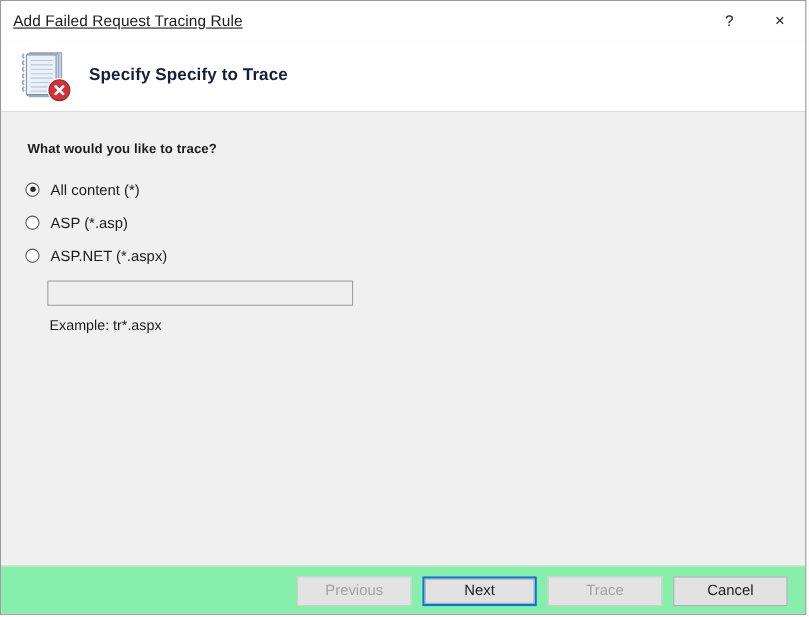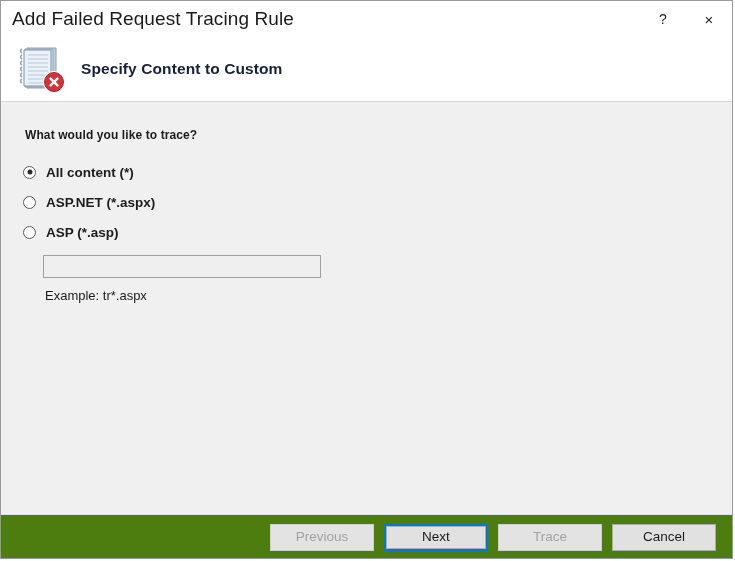--- a/index.html
+++ b/index.html
@@ -24,25 +24,26 @@
 
   
   .titlebar {
     position: relative;
     height: 36px;
     background: #ffffff;
     display: flex;
     align-items: center;
   }
   .titlebar-text {
-    font-size: 19px;
+    font-size: 14px;
     color: #1a1a1a;
     padding-left: 11px;
     letter-spacing: 0.1px;
     white-space: nowrap;
+    text-decoration: underline;
   }
   .titlebar-controls {
     position: absolute;
     right: 0;
     top: 0;
     height: 36px;
     display: flex;
   }
   .tb-btn {
     width: 46px;
@@ -99,21 +100,20 @@
     font-size: 12px;
     font-weight: bold;
     color: #1c1c1c;
     padding: 26px 0 0 24px;
     letter-spacing: 0.1px;
   }
 
   .radio-list {
     margin-top: 15px;
     padding-left: 22px;
-    font-weight: bold;
   }
   .radio-row {
     display: flex;
     align-items: center;
     height: 30px;
     cursor: default;
   }
   .radio {
     width: 13px;
     height: 13px;
@@ -162,21 +162,21 @@
     font-size: 13px;
     color: #1c1c1c;
     padding-left: 44px;
     margin-top: 10px;
   }
 
   
   .footer {
     position: relative;
     height: 45px;
-    background: #4d7c0f;
+    background: #86efac;
     border-top: 1px solid #e2e2e2;
     display: flex;
     align-items: center;
     justify-content: flex-end;
     padding-right: 16px;
     box-sizing: border-box;
   }
   .btn {
     width: 104px;
     height: 27px;
@@ -258,41 +258,41 @@
         </g>
 
         <circle cx="39" cy="39" r="11" fill="#ffffff"></circle>
         <circle cx="39" cy="39" r="9.5" fill="#d13438" stroke="#a4262c" stroke-width="1"></circle>
         <g stroke="#ffffff" stroke-width="2.4" stroke-linecap="round">
           <line x1="35.6" y1="35.6" x2="42.4" y2="42.4"></line>
           <line x1="42.4" y1="35.6" x2="35.6" y2="42.4"></line>
         </g>
       </svg>
     </div>
-    <div class="header-title">Specify Content to Custom</div>
+    <div class="header-title">Specify Specify to Trace</div>
   </div>
 
   <div class="content">
     <div class="question">What would you like to trace?</div>
 
     <div class="radio-list">
 
       <div class="radio-row">
         <span class="radio checked"></span>
         <span class="radio-label">All content (*)</span>
       </div>
 
       <div class="radio-row">
         <span class="radio"></span>
-        <span class="radio-label">ASP.NET (*.aspx)</span>
+        <span class="radio-label">ASP (*.asp)</span>
       </div>
 
       <div class="radio-row">
         <span class="radio"></span>
-        <span class="radio-label">ASP (*.asp)</span>
+        <span class="radio-label">ASP.NET (*.aspx)</span>
       </div>
 
 
     </div>
 
     <div class="custom-input-wrap">
       <input class="custom-input" type="text" disabled="" value="" style="">
     </div>
 
     <div class="example-text">Example: tr*.aspx</div>

